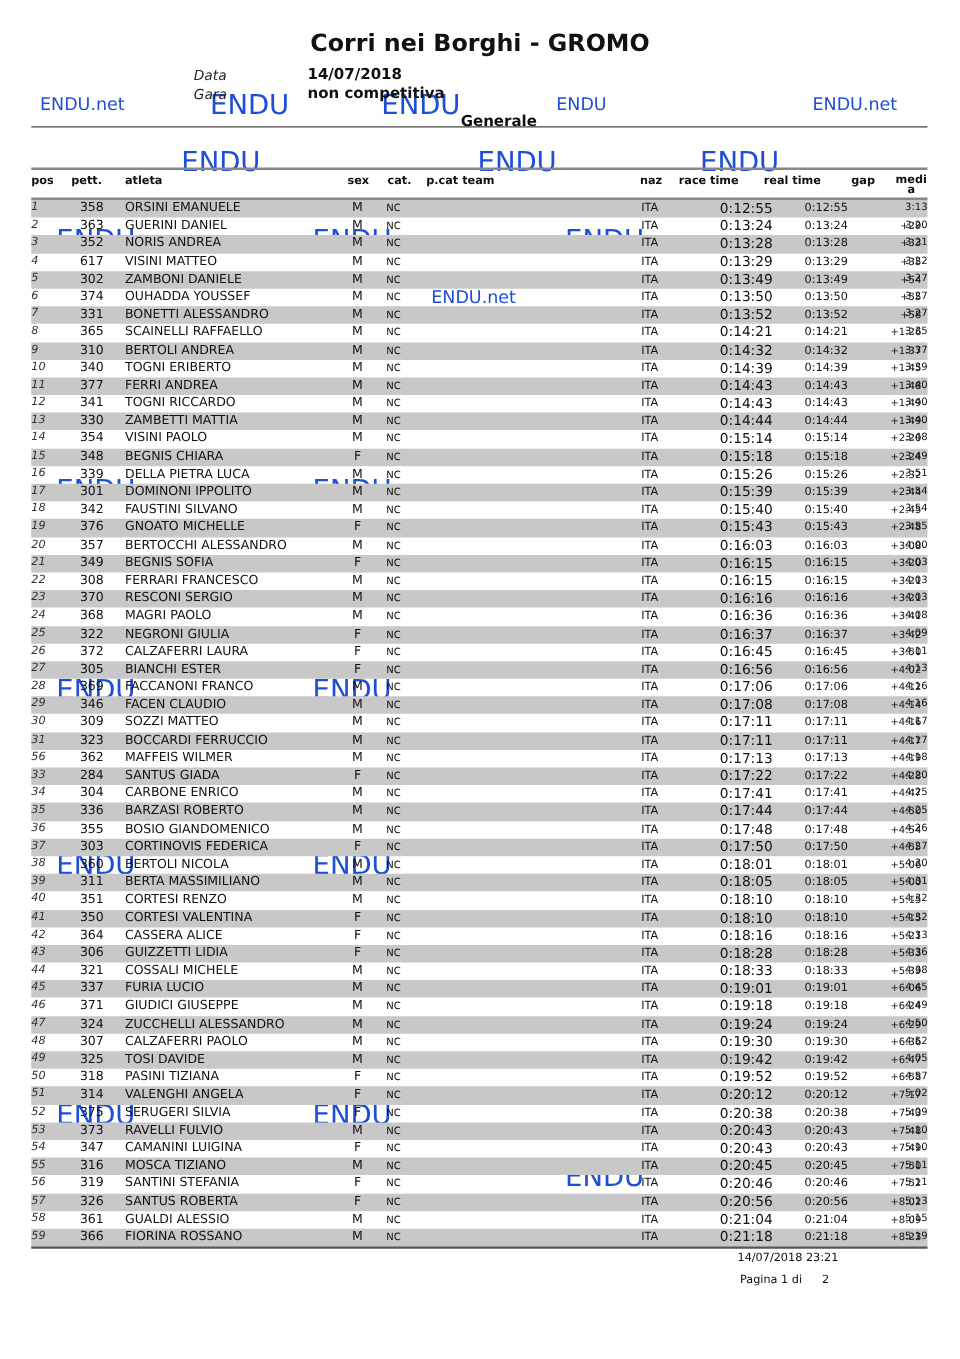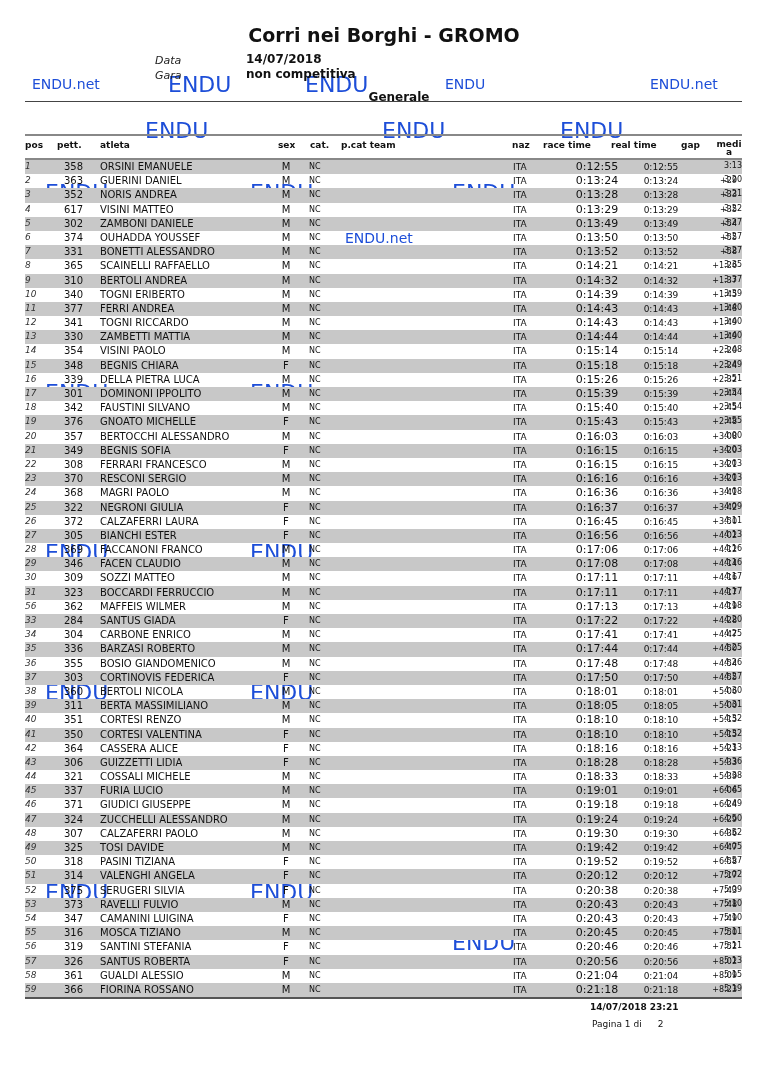--- a/index.html
+++ b/index.html
@@ -35,21 +35,21 @@
   .hdr .c-sex { left:253px; width:auto; }
   .hdr .c-cat { left:285px; font-size:9px; top:4px !important; }
   .hdr .c-team { left:316px; }
   .hdr .c-naz { left:487px; font-size:9px; top:4px !important; }
   .hdr .c-race { left:518px; width:auto; text-align:left; font-size:9px; top:4px !important; }
   .hdr .c-real { left:586px; width:auto; text-align:left; font-size:9px; top:4px !important; }
   .hdr .c-gap { left:656px; width:auto; text-align:left; font-size:9px; top:4px !important; }
   .hdr .c-media { left:691px; width:26px; text-align:center; font-size:9px; top:4px !important; line-height:8px; white-space:normal; }
   #rule-bottom { height:0; border-top:2px solid #555; }
   #footer-left { position:absolute; left:25px; top:1000px; font-size:10px; line-height:14px; z-index:2; }
-  #footer-date { position:absolute; left:590px; top:1002px; font-size:9px; z-index:2;font-weight:bold; }
+  #footer-date { position:absolute; left:590px; top:1002px; font-size:9px; z-index:2; }
   #footer-page { position:absolute; left:592px; top:1019px; font-size:9px; z-index:2; }
   #footer-page .total { margin-left:16px; }
 </style>
 </head>
 <body>
 
 <div class="wm small" style="left:32px;top:76px">ENDU.net</div>
 <div class="wm big" style="left:168px;top:72px">ENDU</div>
 <div class="wm big" style="left:305px;top:72px">ENDU</div>
 <div class="wm small" style="left:445px;top:76px">ENDU</div>

